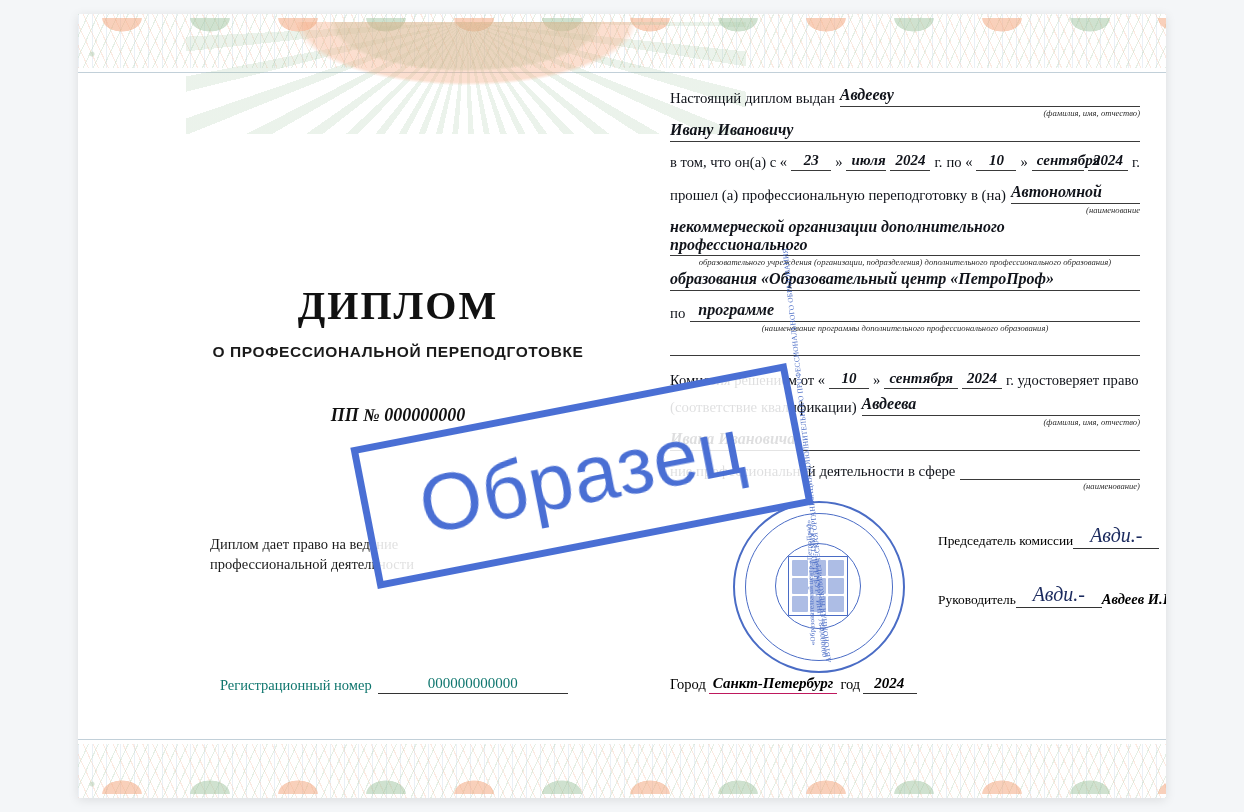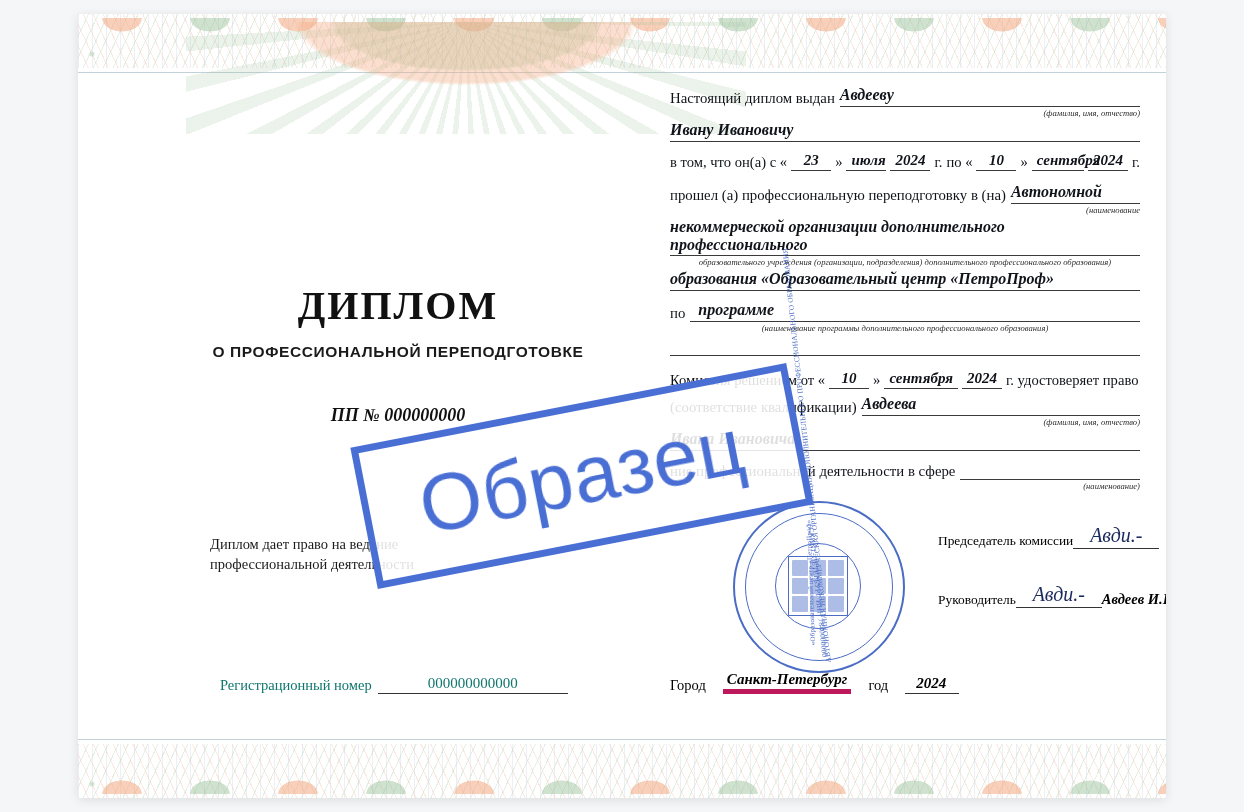--- a/index.html
+++ b/index.html
@@ -308,26 +308,26 @@
     white-space: nowrap;
   }
 
   
   .city-line {
     position: absolute;
     left: 592px;
     bottom: 104px;
     font-size: 14.5px;
     display: flex;
-    align-items: flex-end;
-    gap: 17px;
+    align-items: center;
+    gap: 3px;
     white-space: nowrap;
   }
   .city-val {
-    border-bottom: 5px solid #be185d;
+    border-bottom: 1px solid #be185d;
     font-style: italic;
     font-weight: bold;
     font-size: 15px;
     padding: 0 4px 1px 4px;
   }
   .year-val {
     border-bottom: 1px solid #333;
     font-style: italic;
     font-weight: bold;
     font-size: 15px;

